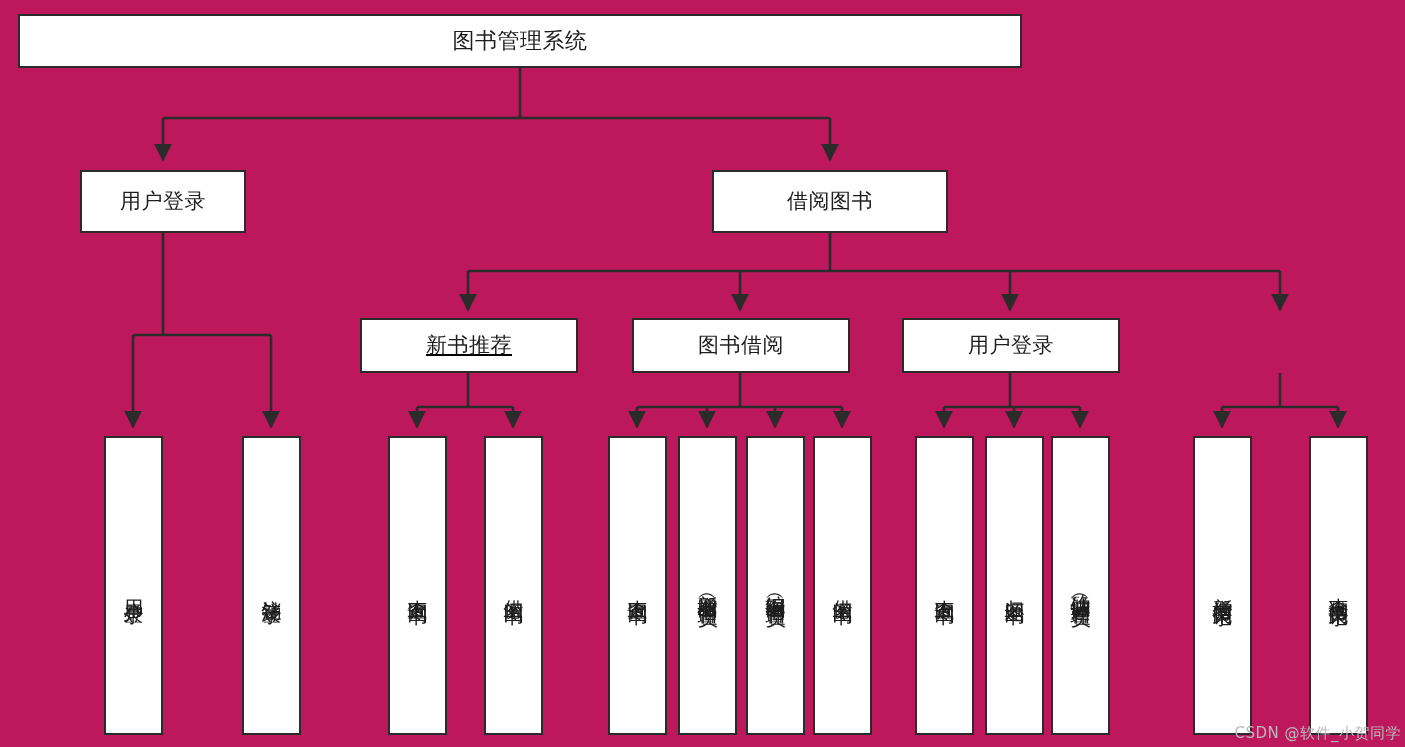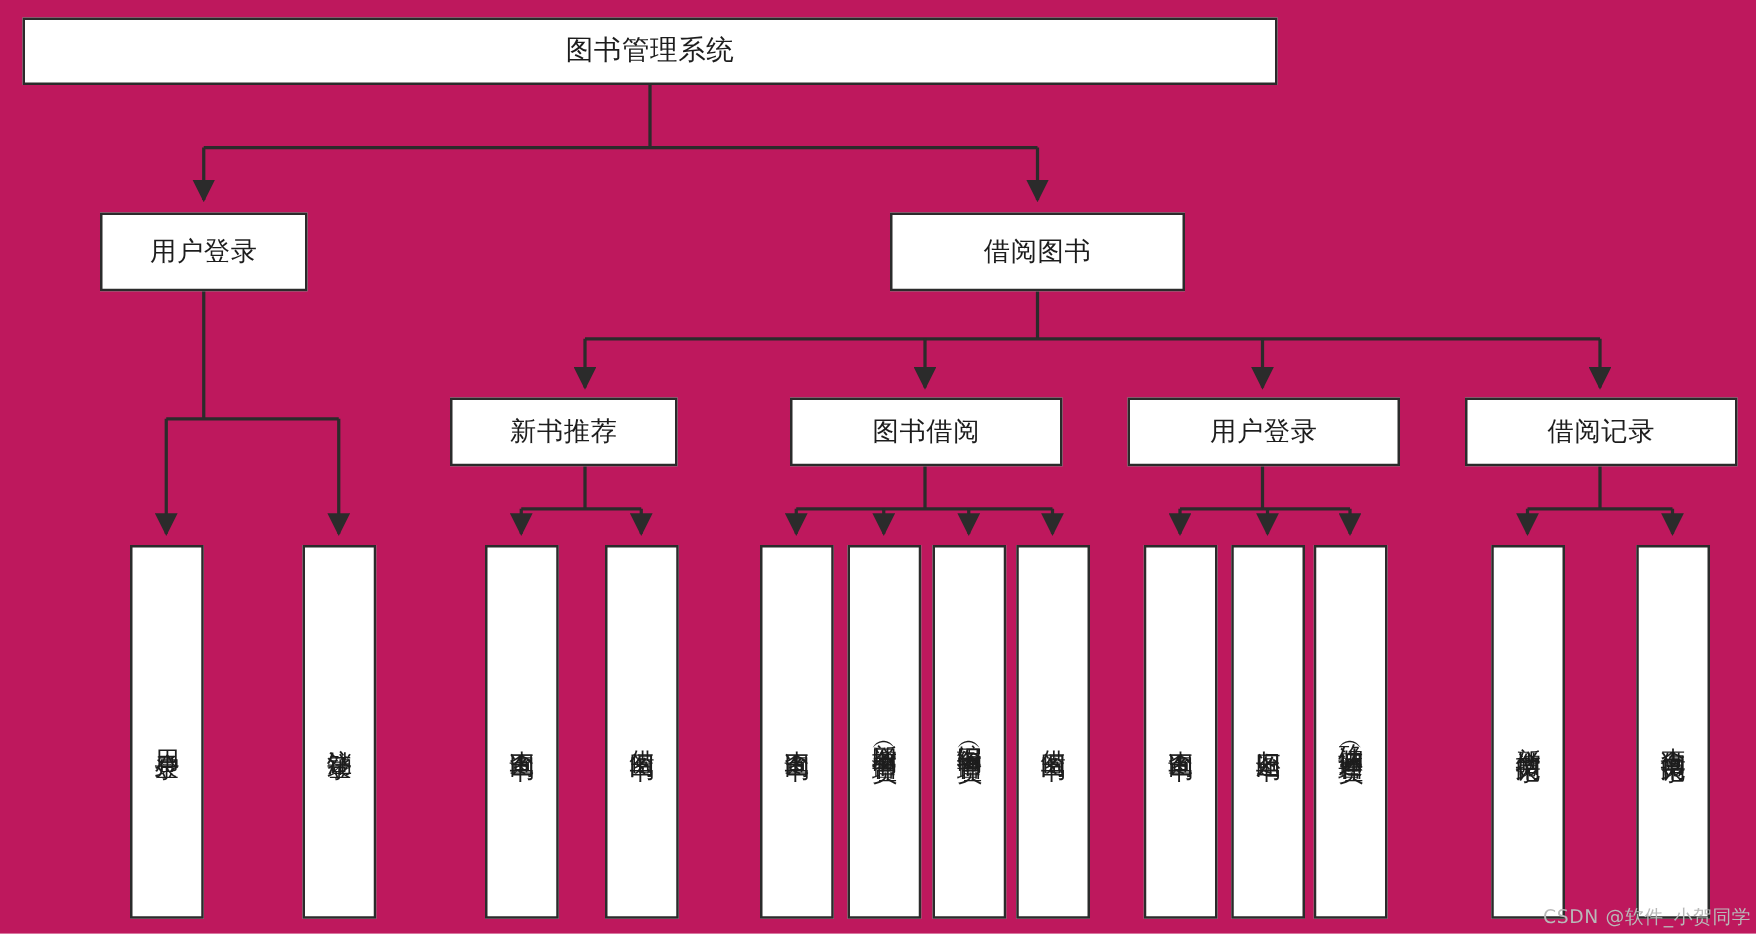--- a/index.html
+++ b/index.html
@@ -136,32 +136,29 @@
     <span class="label">图书管理系统</span>
   </div>
 
   <div class="node h" style="left:80px; top:170px; width:166px; height:63px;">
     <span class="label">用户登录</span>
   </div>
   <div class="node h" style="left:712px; top:170px; width:236px; height:63px;">
     <span class="label">借阅图书</span>
   </div>
 
-  <div class="node h" style="left:360px; top:318px; width:182px; height:55px;">
+  <div class="node h" style="left:360px; top:318px; width:218px; height:55px;text-decoration:underline;">
     <span class="label">新书推荐</span>
   </div>
   <div class="node h" style="left:632px; top:318px; width:218px; height:55px;text-align:right;">
     <span class="label">图书借阅</span>
   </div>
   <div class="node h" style="left:902px; top:318px; width:218px; height:55px;">
     <span class="label">用户登录</span>
   </div>
-  <div class="node h" style="left:1172px; top:318px; width:218px; height:55px;">
-    <span class="label">借阅记录</span>
-  </div>
 
   <div class="node v" style="left:104px; top:436px; width:59px; height:299px;">
     <span class="label">用户登录</span>
   </div>
   <div class="node v" style="left:242px; top:436px; width:59px; height:299px;">
     <span class="label">注销登录</span>
   </div>
 
   <div class="node v" style="left:388px; top:436px; width:59px; height:299px;">
     <span class="label">查询图书</span>

